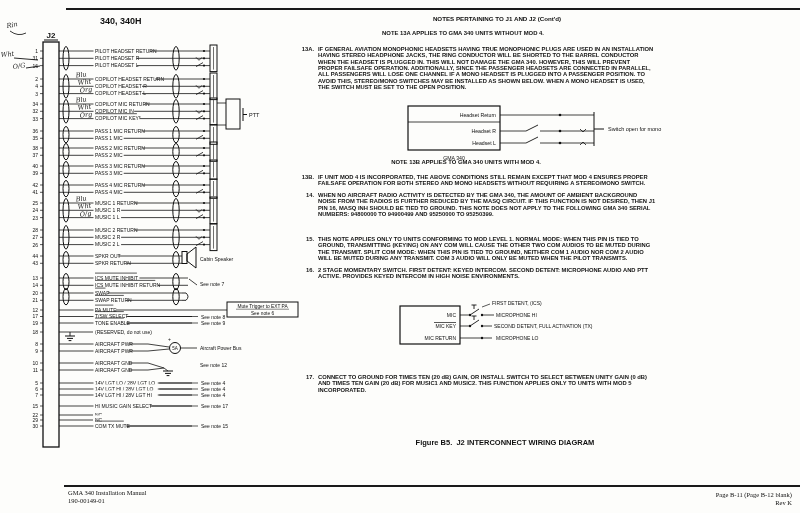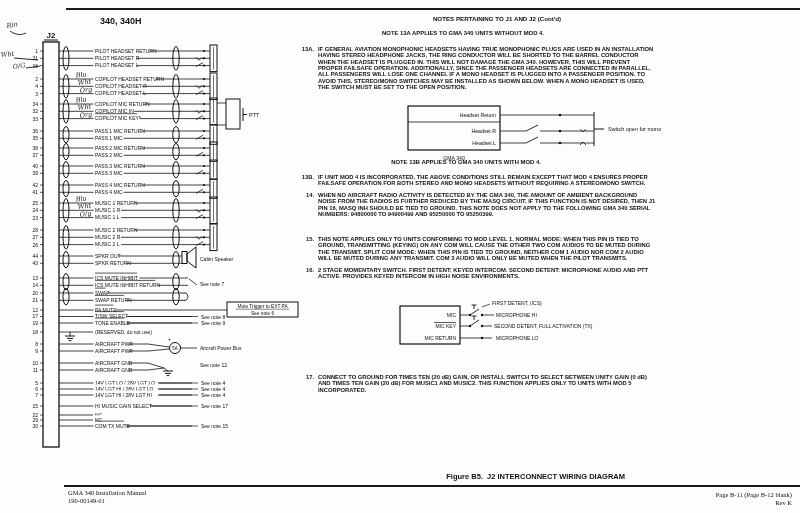--- a/index.html
+++ b/index.html
@@ -17,21 +17,21 @@
   .note{position:absolute;display:flex;font:bold 5.8px/6.35px "Liberation Sans",sans-serif;
         color:#131313;width:360px;letter-spacing:0;}
   .note .num{width:18px;text-align:right;margin-right:4px;flex:none;}
   .note .ntx{flex:1;}
   .pos0{top:46px;} .pos1{top:174px;} .pos2{top:192px;} .pos3{top:236px;}
   .pos4{top:267px;} .pos5{top:374px;}
   .inset{position:absolute;}
   #headset-inset{left:96px;top:104px;}
   #mic-inset{left:86px;top:296px;}
   
-  #figcap{position:absolute;left:385px;top:472px;width:240px;text-align:right;
+  #figcap{position:absolute;left:385px;top:438px;width:240px;text-align:center;
           font:bold 7.5px "Liberation Sans",sans-serif;white-space:pre;}
   .foot{position:absolute;font:6.5px/8px "Liberation Serif",serif;color:#111;}
   #footL{left:68px;top:489px;}
   #footR{right:8px;top:491px;text-align:right;}
 </style>
 </head>
 <body>
 
 <div id="page">
   <div class="rule" style="left:66px;top:8px;width:734px;height:2px;"></div>

